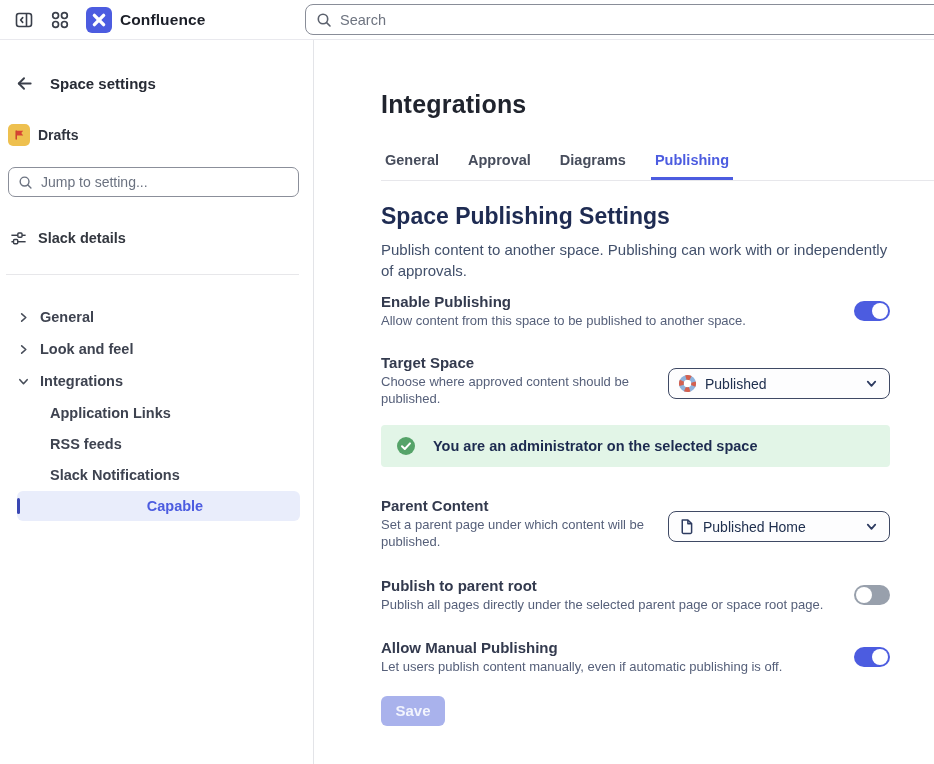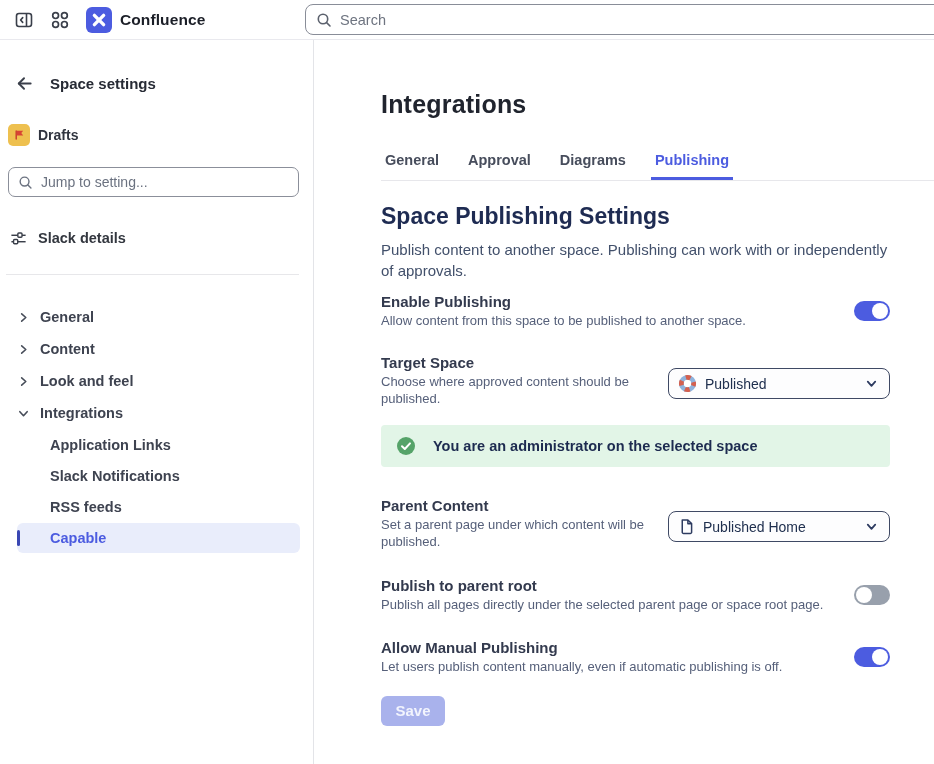--- a/index.html
+++ b/index.html
@@ -41,21 +41,21 @@
   .sb-details { display:flex; align-items:center; gap:10px; padding-left:9px; margin-top:29px;
     height:24px; cursor:pointer; }
   .sb-details-label { font-size:14.5px; font-weight:600; color:#33373f; }
   .sb-divider { height:1px; background:#e7e7ea; margin:24px 14px 0 6px; }
   .sb-nav { margin-top:26px; }
   .nav-row { height:32px; display:flex; align-items:center; gap:11px; padding-left:18px;
     font-size:14.5px; font-weight:600; color:#3e4350; cursor:pointer; }
   .sub-row { position:relative; height:30px; margin:1px 13px 1px 17px; border-radius:6px;
     display:flex; align-items:center; padding-left:33px; font-size:14.5px; font-weight:600;
     color:#3e4350; cursor:pointer; }
-  .sub-row.selected { background:var(--selected-bg,#e9edfb); color:var(--accent,#4653d2); }
+  .sub-row.selected { background:var(--selected-bg,#e9edfb); color:var(--accent,#4653d2);justify-content:center; }
   .sel-bar { display:none; position:absolute; left:0; top:7px; width:3px; height:16px;
     border-radius:2px; background:var(--selection-bar,#3a47b3); }
   .sub-row.selected .sel-bar { display:block; }
 
   
   .page-title { margin-top:50px; font-size:25px; font-weight:800; color:#20242e; letter-spacing:.2px; }
   .tabs { display:flex; gap:21px; margin-top:33px; margin-right:-44px; border-bottom:1px solid #e7e7eb; }
   .tab { font-size:14.5px; font-weight:600; color:#474d5c; padding:0 4px 9px 4px;
     border-bottom:3px solid transparent; cursor:pointer; }
   .tab.on { color:var(--accent,#4653d2); border-bottom-color:var(--accent,#4653d2); }
@@ -174,46 +174,40 @@
       <div class="nav-row">
         <svg width="11" height="11" viewBox="0 0 12 12" fill="none" stroke="#464c58" stroke-width="1.7" stroke-linecap="round" stroke-linejoin="round">
             <polyline points="4,2 8.5,6 4,10"></polyline>
           </svg>
         <span>General</span>
       </div>
       <div class="nav-row">
         <svg width="11" height="11" viewBox="0 0 12 12" fill="none" stroke="#464c58" stroke-width="1.7" stroke-linecap="round" stroke-linejoin="round">
             <polyline points="4,2 8.5,6 4,10"></polyline>
           </svg>
-        <span>Content</span>
-      </div>
-      <div class="nav-row">
-        <svg width="11" height="11" viewBox="0 0 12 12" fill="none" stroke="#464c58" stroke-width="1.7" stroke-linecap="round" stroke-linejoin="round">
-            <polyline points="4,2 8.5,6 4,10"></polyline>
-          </svg>
         <span>Look and feel</span>
       </div>
       <div class="nav-row">
         <svg width="11" height="11" viewBox="0 0 12 12" fill="none" stroke="#464c58" stroke-width="1.7" stroke-linecap="round" stroke-linejoin="round">
             <polyline points="2,4 6,8.5 10,4"></polyline>
           </svg>
         <span>Integrations</span>
       </div>
 
       <div class="sub-row">
 
         <span>Application Links</span>
       </div>
       <div class="sub-row">
 
+        <span>RSS feeds</span>
+      </div>
+      <div class="sub-row">
+
         <span>Slack Notifications</span>
-      </div>
-      <div class="sub-row">
-
-        <span>RSS feeds</span>
       </div>
       <div class="sub-row selected">
         <span class="sel-bar"></span>
         <span>Capable</span>
       </div>
     </div>
   </div>
 
   <div class="main">
     <h1 class="page-title">Integrations</h1>

